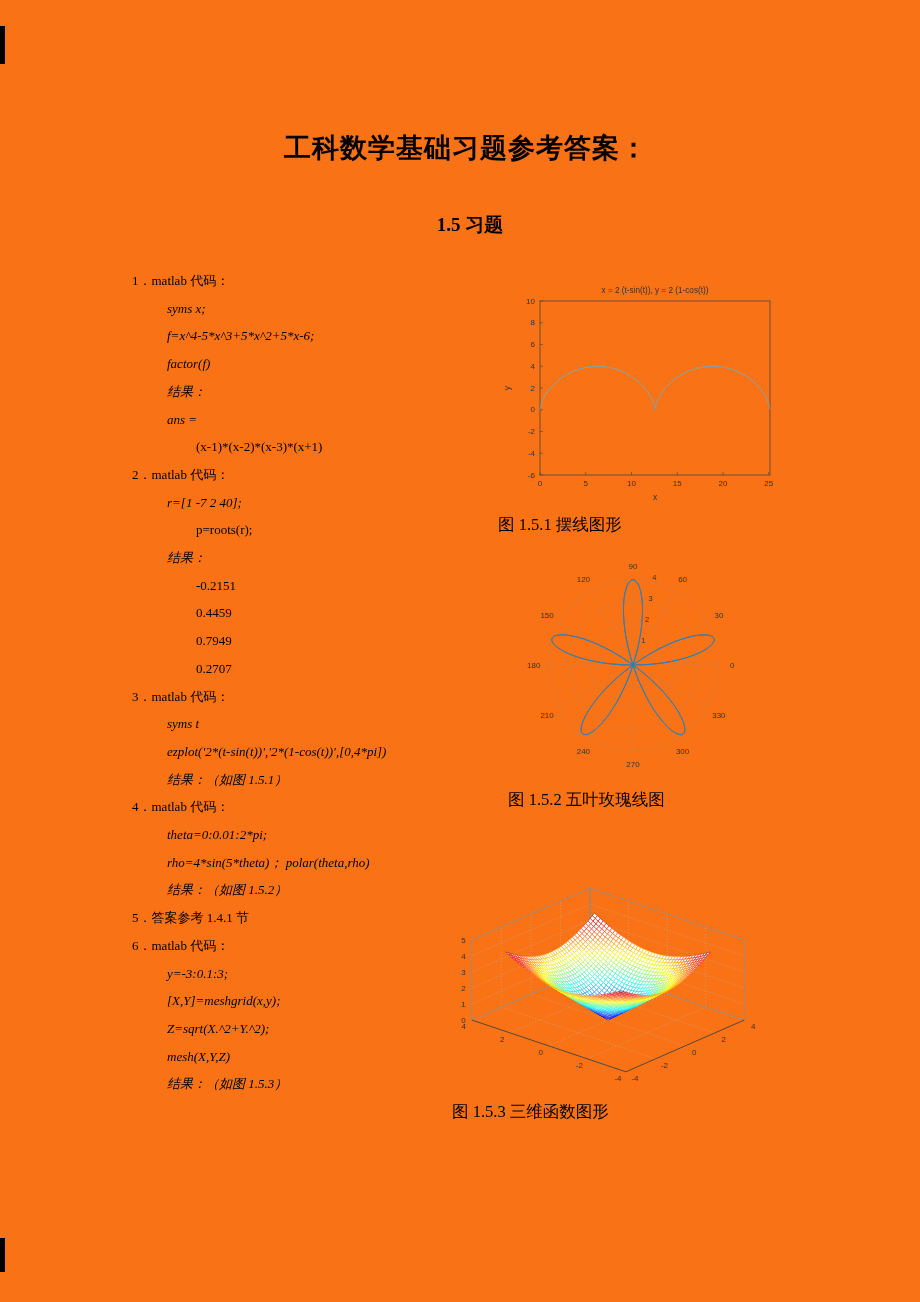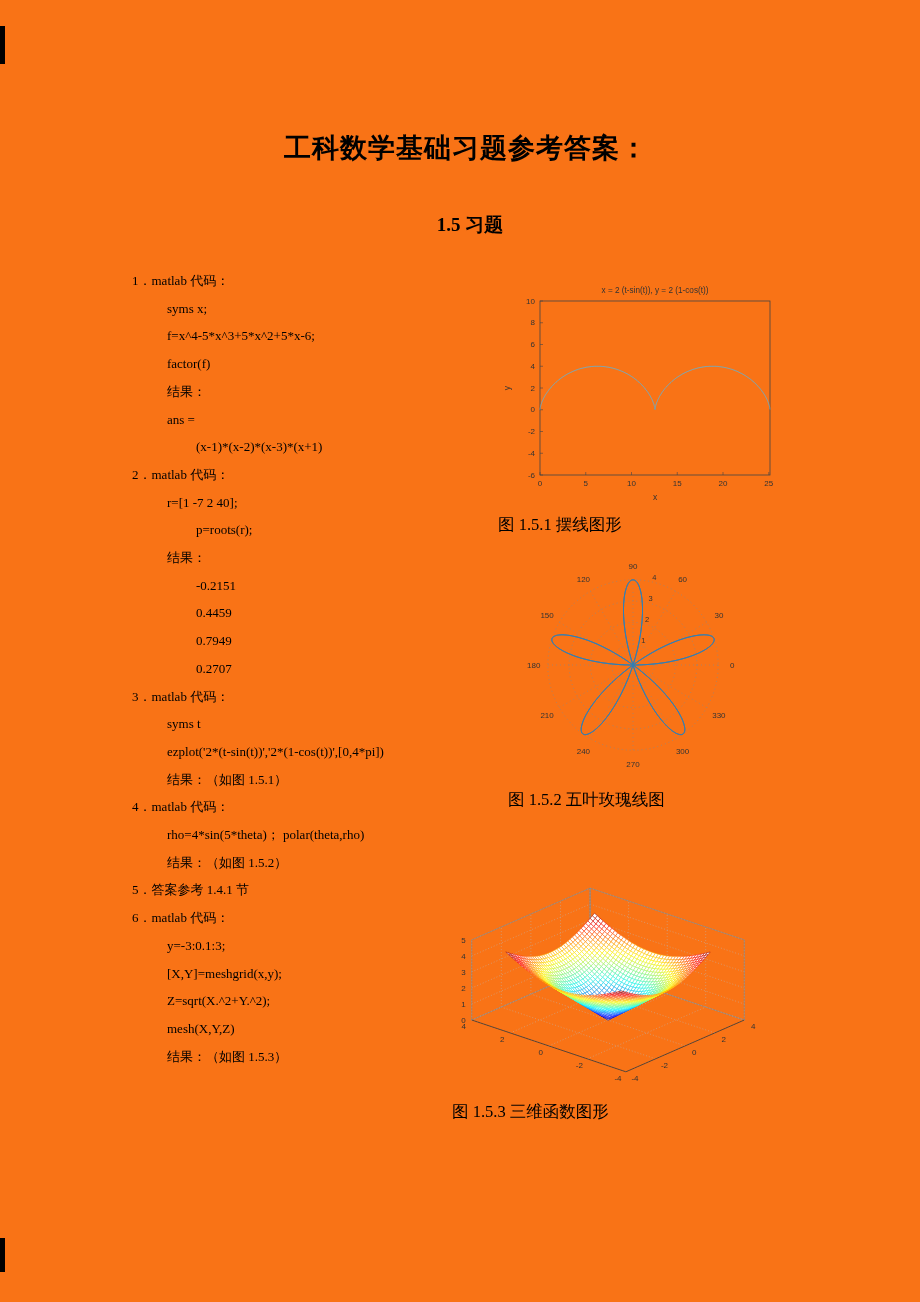--- a/index.html
+++ b/index.html
@@ -8,21 +8,21 @@
   .artifact{position:absolute;left:0;width:5px;background:#000;}
   .artifact-top{top:26px;height:38px;}
   .artifact-bottom{top:1238px;height:34px;}
   .doc-title{position:absolute;top:130px;left:0;width:100%;text-align:center;
              font-size:27px;font-weight:bold;margin:0;letter-spacing:1px;}
   .section-heading{position:absolute;top:208px;left:0;width:100%;text-align:center;
                    font-size:19px;font-weight:bold;margin:4px;}
   .text-column{position:absolute;left:132px;top:267px;width:410px;font-size:13px;}
   .line{line-height:27.7px;white-space:pre;}
   .indent-0{padding-left:0;}
-  .indent-1{padding-left:35px;}
+  .indent-1{padding-left:35px;font-style:italic;}
   .indent-2{padding-left:64px;}
   figure.fig{position:absolute;margin:0;padding:0;}
   figure.fig figcaption{text-align:left;font-size:16.5px;margin-top:2px;color:#000;}
   .fig1{left:498px;top:283px;width:285px;}
   .fig2{left:508px;top:548px;width:250px;}
   .fig3{left:452px;top:870px;width:312px;}
   svg text{font-family:"Liberation Sans","DejaVu Sans",sans-serif;}
 </style>
 </head>
 <body>
@@ -48,20 +48,21 @@
       <div class="line indent-1">结果：</div>
       <div class="line indent-2">-0.2151</div>
       <div class="line indent-2">0.4459</div>
       <div class="line indent-2">0.7949</div>
       <div class="line indent-2">0.2707</div>
       <div class="line indent-0">3．matlab 代码：</div>
       <div class="line indent-1">syms t</div>
       <div class="line indent-1">ezplot('2*(t-sin(t))','2*(1-cos(t))',[0,4*pi])</div>
       <div class="line indent-1">结果：（如图 1.5.1）</div>
       <div class="line indent-0">4．matlab 代码：</div>
+      <div class="line indent-1">theta=0:0.01:2*pi;</div>
       <div class="line indent-1">rho=4*sin(5*theta)； polar(theta,rho)</div>
       <div class="line indent-1">结果：（如图 1.5.2）</div>
       <div class="line indent-0">5．答案参考 1.4.1 节</div>
       <div class="line indent-0">6．matlab 代码：</div>
       <div class="line indent-1">y=-3:0.1:3;</div>
       <div class="line indent-1">[X,Y]=meshgrid(x,y);</div>
       <div class="line indent-1">Z=sqrt(X.^2+Y.^2);</div>
       <div class="line indent-1">mesh(X,Y,Z)</div>
       <div class="line indent-1">结果：（如图 1.5.3）</div>
     </div>

